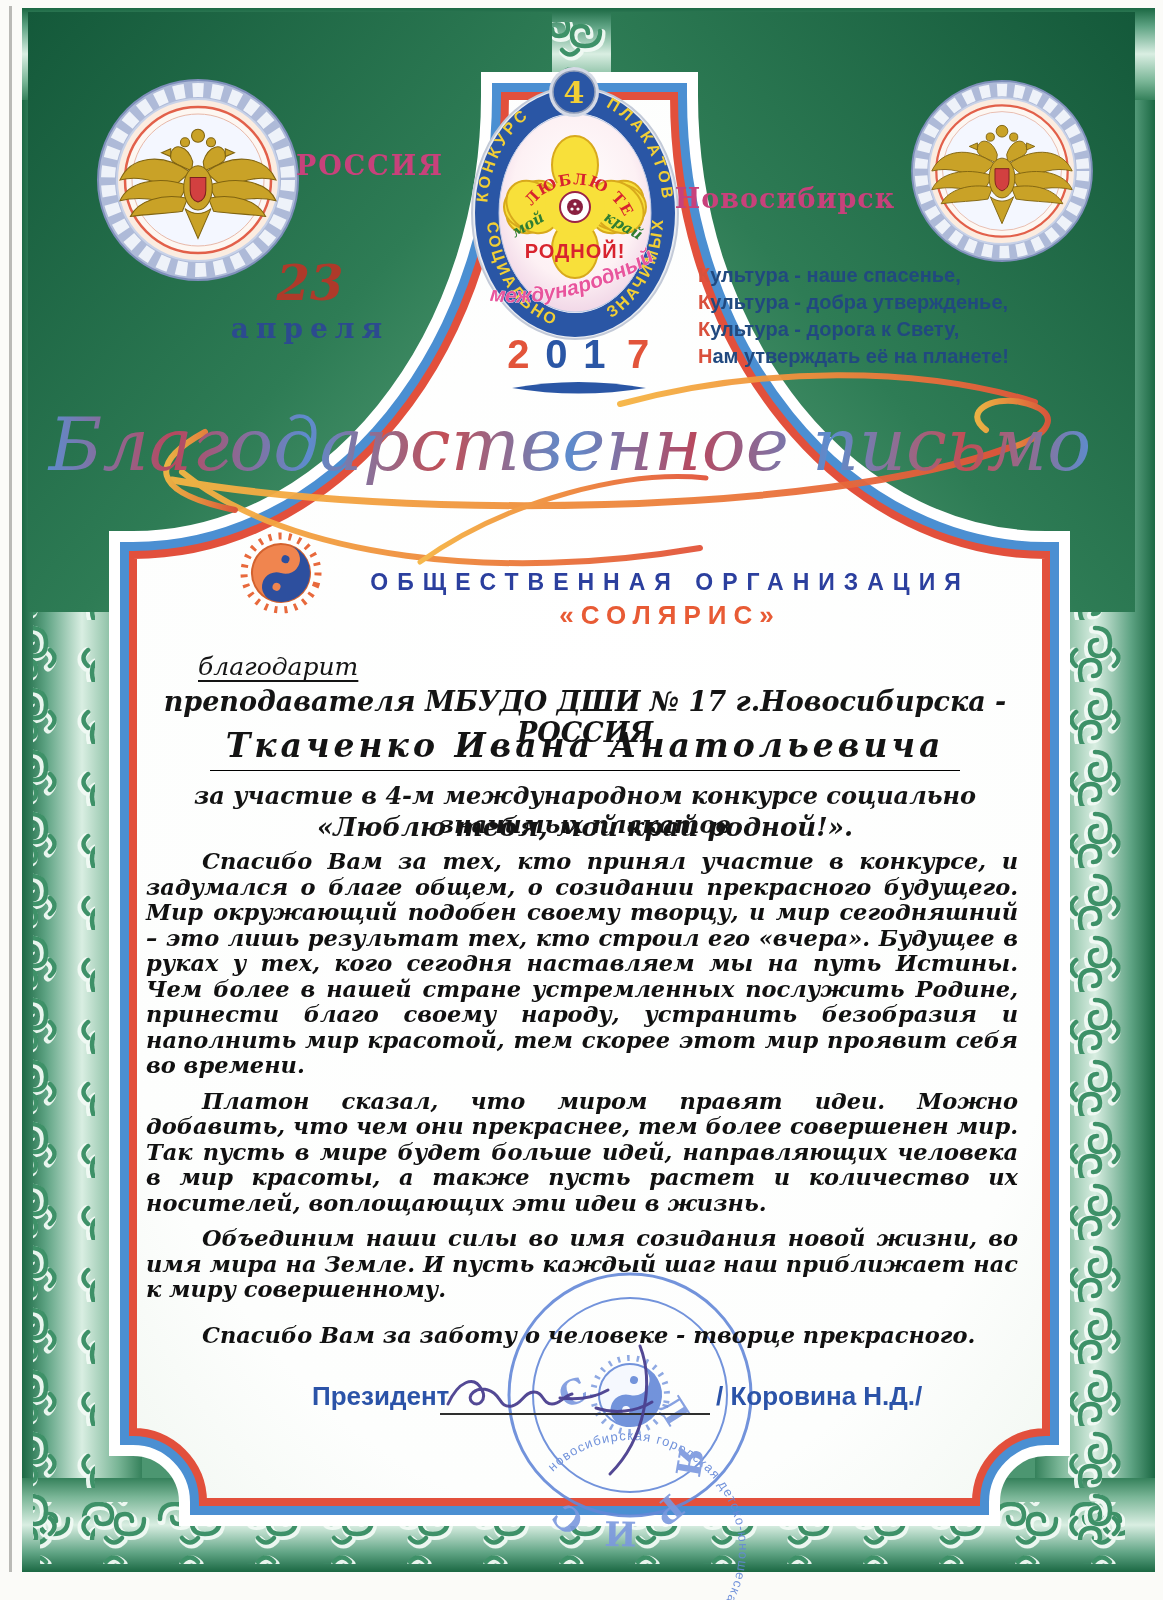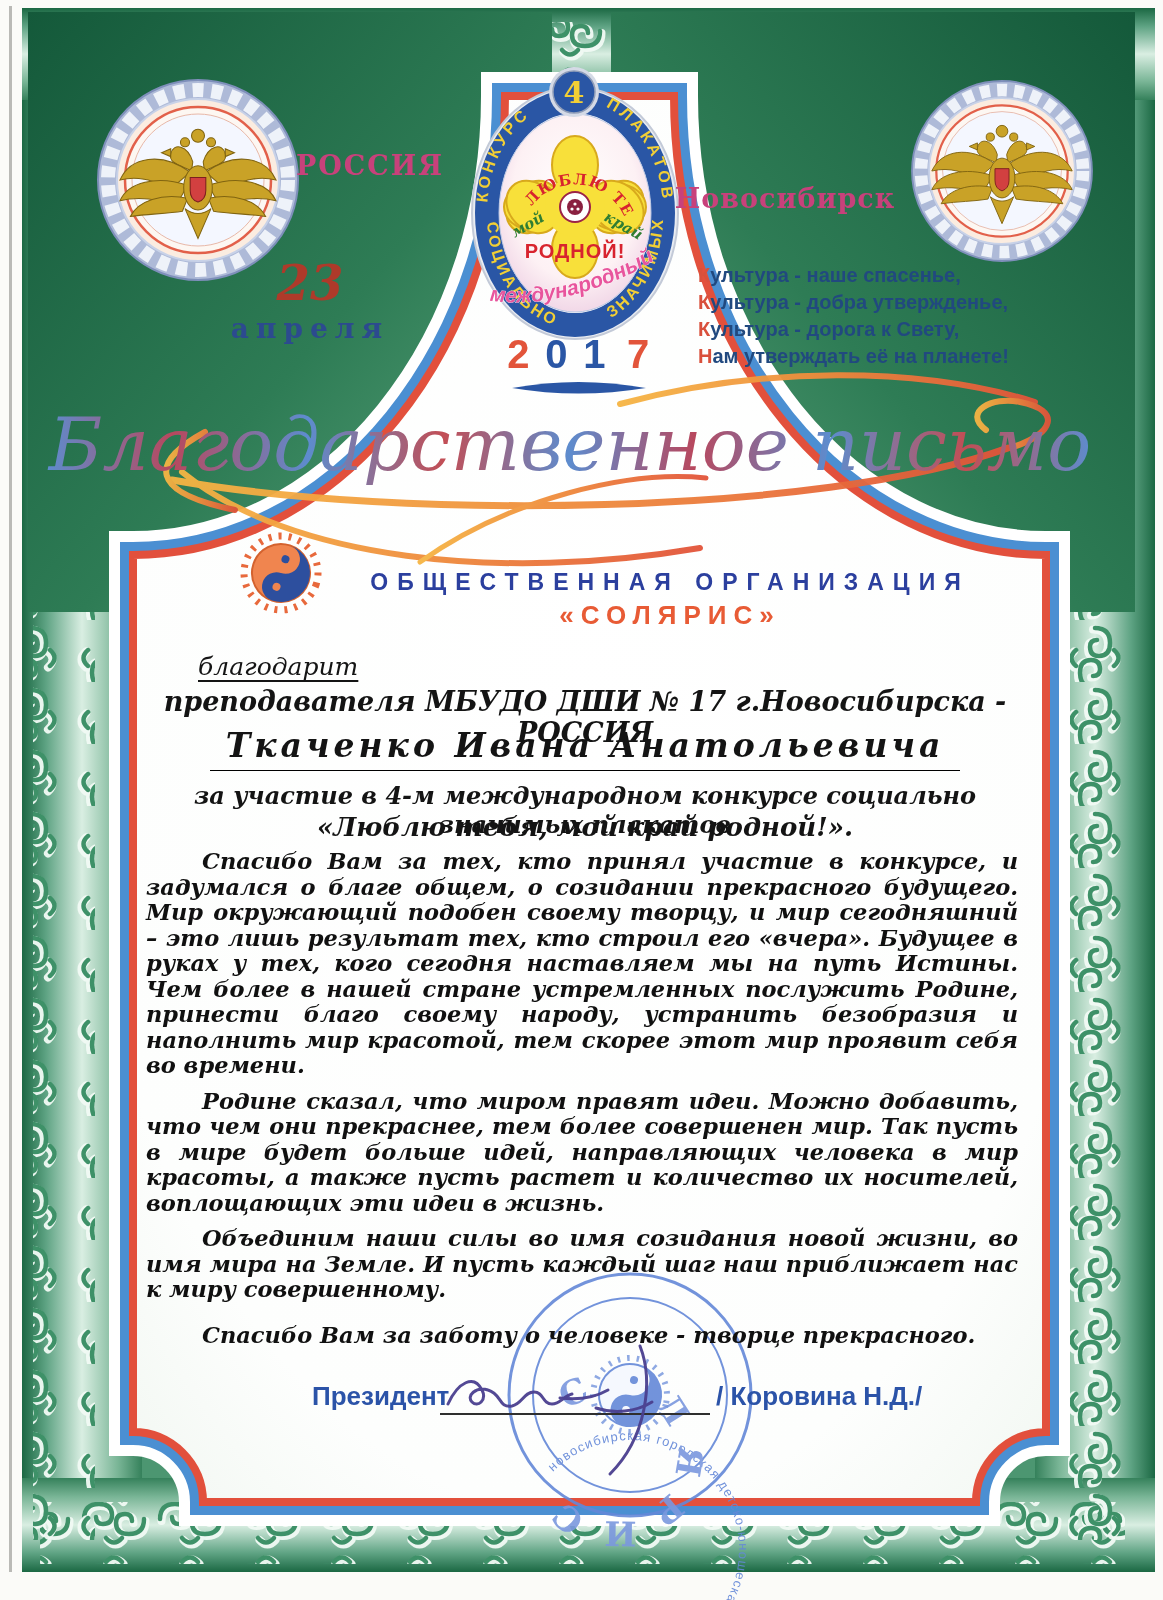--- a/index.html
+++ b/index.html
@@ -357,21 +357,21 @@
   <div class="abs serifI t-thanks">благодарит</div>
   <div class="abs serifI t-role">преподавателя МБУДО ДШИ № 17 г.Новосибирска - РОССИЯ</div>
   <div class="abs t-name-row">
     <span class="serifI">Ткаченко Ивана Анатольевича</span>
   </div>
   <div class="abs serifI t-reason1">за участие в 4-м международном конкурсе социально значимых плакатов</div>
   <div class="abs serifI t-reason2">«Люблю тебя, мой край родной!».</div>
 
   <div class="abs body-paras">
     <p>Спасибо Вам за тех, кто принял участие в конкурсе, и задумался о благе общем, о созидании прекрасного будущего. Мир окружающий подобен своему творцу, и мир сегодняшний – это лишь результат тех, кто строил его «вчера». Будущее в руках у тех, кого сегодня наставляем мы на путь Истины. Чем более в нашей стране устремленных послужить Родине, принести благо своему народу, устранить безобразия и наполнить мир красотой, тем скорее этот мир проявит себя во времени.</p>
-    <p>Родине сказал, что миром правят идеи. Можно добавить, что чем они прекраснее, тем более совершенен мир. Так пусть в мире будет больше идей, направляющих человека в мир красоты, а также пусть растет и количество их носителей, воплощающих эти идеи в жизнь.</p>
+    <p>Платон сказал, что миром правят идеи. Можно добавить, что чем они прекраснее, тем более совершенен мир. Так пусть в мире будет больше идей, направляющих человека в мир красоты, а также пусть растет и количество их носителей, воплощающих эти идеи в жизнь.</p>
     <p>Объединим наши силы во имя созидания новой жизни, во имя мира на Земле. И пусть каждый шаг наш приближает нас к миру совершенному.</p>
     <p class="noj">Спасибо Вам за заботу о человеке - творце прекрасного.</p>
   </div>
 
   <div class="abs t-president">Президент</div>
   <div class="abs t-signname">/ Коровина Н.Д./</div>
 
 </div>
 
 </body></html>

